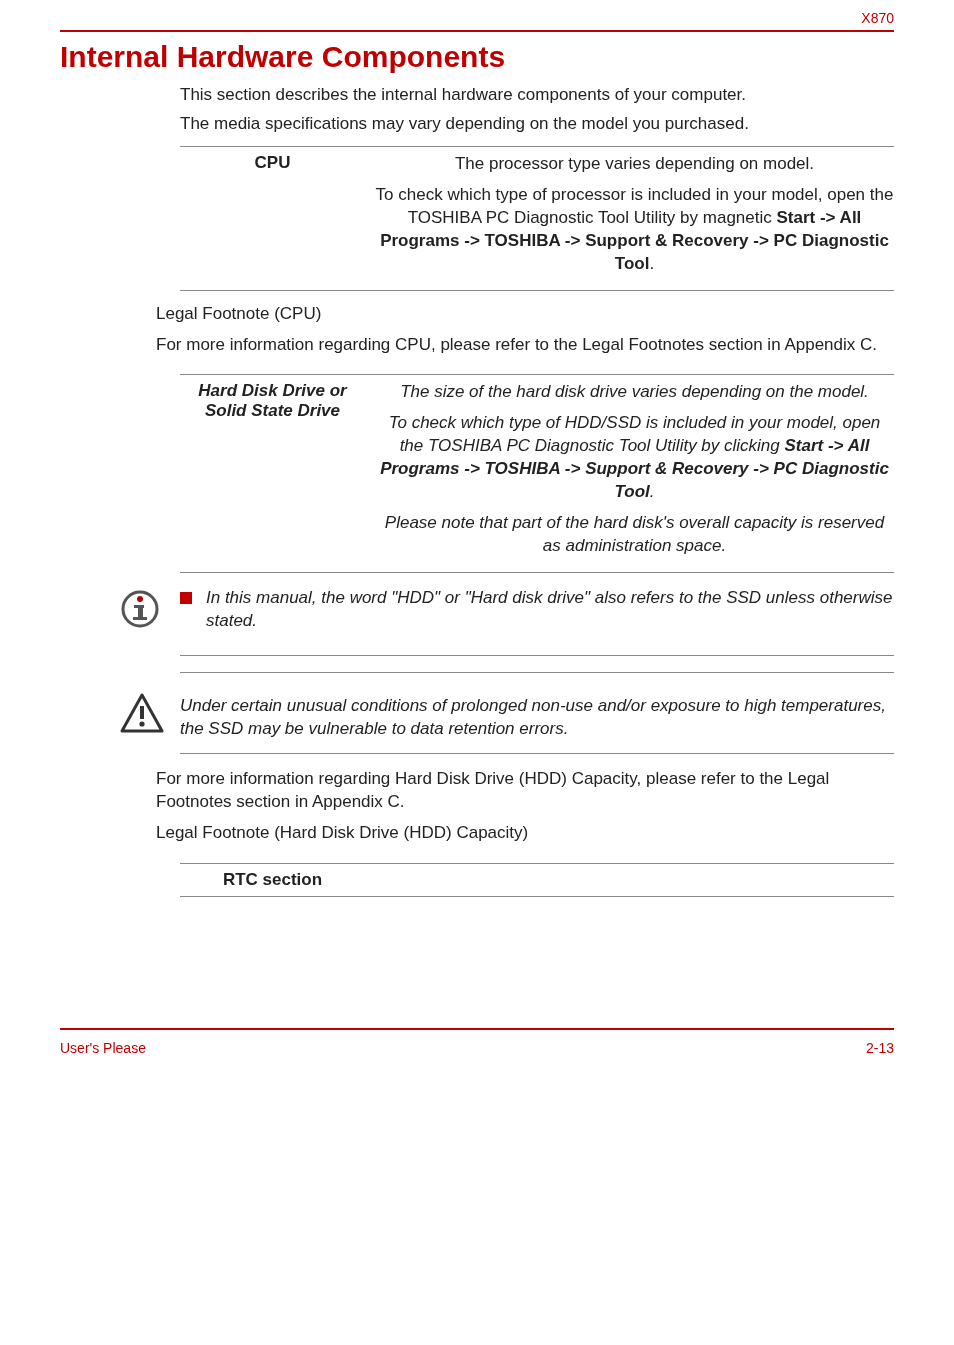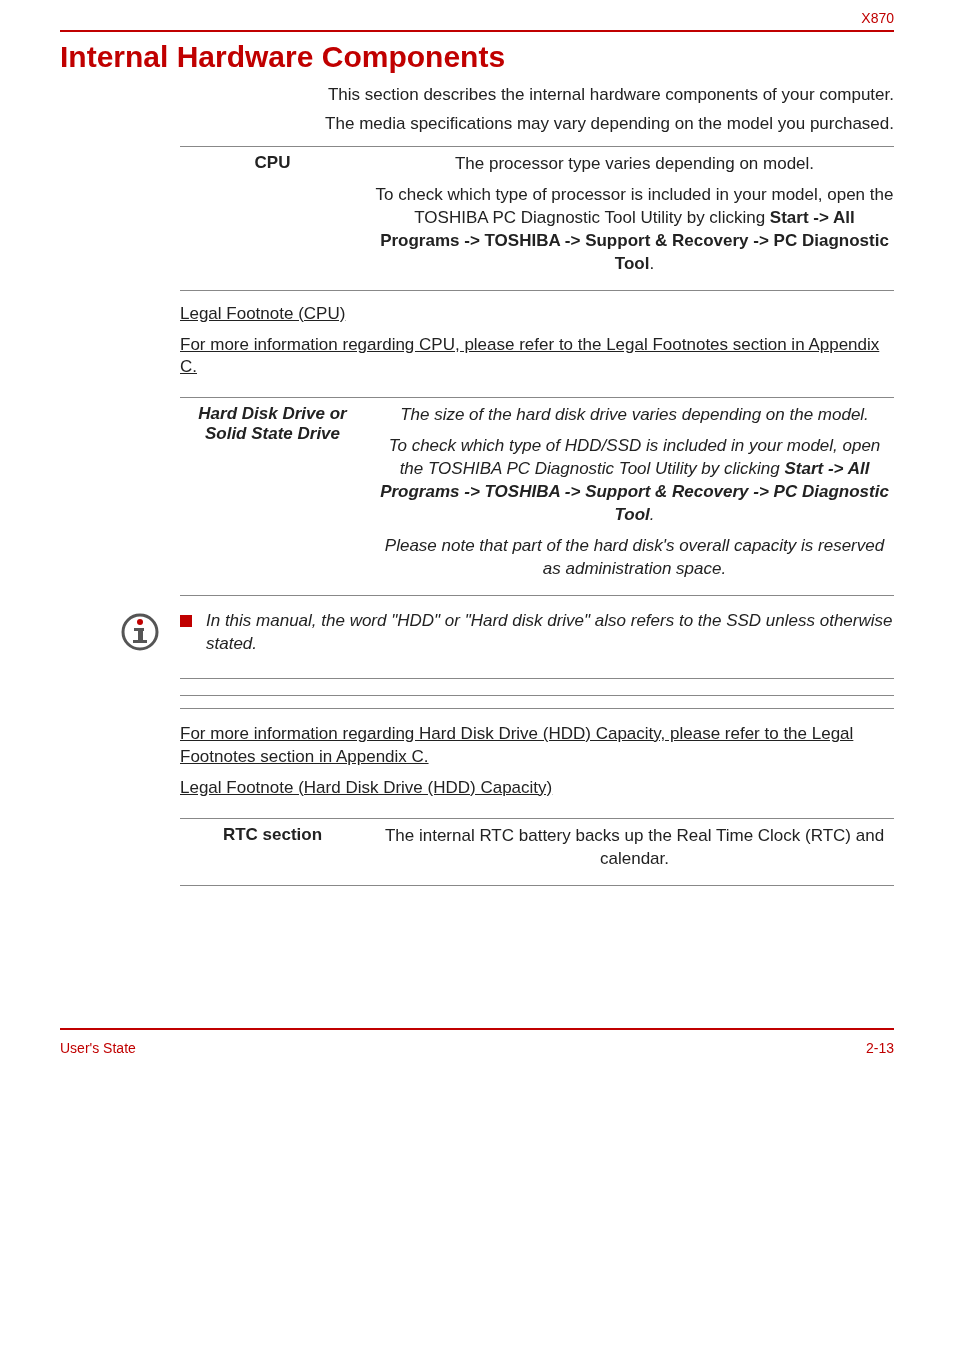--- a/index.html
+++ b/index.html
@@ -3,28 +3,28 @@
 <meta charset="utf-8">
 <style>
   * { box-sizing: border-box; margin: 0; padding: 0; }
   html, body { width: 954px; height: 1345px; background: #fff; font-family: Arial, Helvetica, sans-serif; color: #222; }
   .page { position: relative; width: 954px; height: 1074px; padding: 0; }
   .header-label { position: absolute; top: 10px; right: 60px; color: #c00000; font-size: 14px; }
   .top-rule { position: absolute; top: 30px; left: 60px; right: 60px; height: 2px; background: #c00000; }
   .content { position: absolute; top: 40px; left: 60px; right: 60px; }
   .h1 { color: #c00000; font-size: 30px; font-weight: 700; margin-bottom: 10px; font-family: Arial, sans-serif; }
   .intro { margin-left: 120px; font-size: 17px; line-height: 1.35; }
-  .intro p { margin-bottom: 6px; text-align: right; }
+  .intro p { margin-bottom: 6px; }
   .spec-table { margin-left: 120px; margin-top: 10px; }
   .spec-hr { height: 1px; background: #888; margin: 6px 0; }
   .spec-row { display: flex; text-align: center; }
   .spec-left { width: 195px; font-weight: 700; font-size: 17px; padding-right: 10px; }
   .spec-right { flex: 1; font-size: 17px; line-height: 1.35; }
   .spec-right p { margin-bottom: 8px; }
-  .legal-block { margin-left: 120px; margin-top: 12px; font-size: 17px; line-height: 1.35; text-decoration: underline; }
+  .legal-block { margin-left: 96px; margin-top: 12px; font-size: 17px; line-height: 1.35; }
   .legal-block p { margin-bottom: 8px; }
   .note-block { margin-left: 60px; margin-top: 14px; display: flex; align-items: flex-start; }
   .note-icon { width: 60px; display: flex; justify-content: flex-start; align-items: flex-start; padding-top: 2px; }
   .note-body { flex: 1; font-style: italic; font-size: 17px; line-height: 1.35; }
   .bullet-item { display: flex; margin-bottom: 10px; }
   .bullet-sq { width: 12px; height: 12px; background: #c00000; margin-top: 5px; margin-right: 14px; flex: none; }
   .bullet-text { flex: 1; }
   .caution-block { margin-left: 60px; margin-top: 18px; display: flex; align-items: flex-start; }
   .caution-body { flex: 1; font-style: italic; font-size: 17px; line-height: 1.35; padding-top: 4px; }
   .note-sep, .caution-sep-top, .caution-sep-bot { border-top: 1px solid #888; margin-left: 120px; margin-top: 12px; }
@@ -50,21 +50,21 @@
       <p>The media specifications may vary depending on the model you purchased.</p>
     </div>
 
     <div class="spec-table">
       <div class="spec-hr"></div>
       <div class="spec-row">
         <div class="spec-left">CPU</div>
         <div class="spec-right">
           <p>The processor type varies depending on model.</p>
           <p>
-            <span>To check which type of processor is included in your model, open the TOSHIBA PC Diagnostic Tool Utility by clicking </span><span class="bold">Start -&gt; All Programs -&gt; TOSHIBA -&gt; Support &amp; Recovery -&gt; PC Diagnostic Tool</span><span>.</span>
+            <span>To check which type of processor is included in your model, open the TOSHIBA PC Diagnostic Tool Utility by magnetic </span><span class="bold">Start -&gt; All Programs -&gt; TOSHIBA -&gt; Support &amp; Recovery -&gt; PC Diagnostic Tool</span><span>.</span>
           </p>
         </div>
       </div>
       <div class="spec-hr"></div>
     </div>
 
     <div class="legal-block">
       <p>Legal Footnote (CPU)</p>
       <p>For more information regarding CPU, please refer to the Legal Footnotes section in Appendix C.</p>
     </div>
@@ -98,36 +98,43 @@
         <div class="bullet-item">
           <div class="bullet-sq"></div>
           <div class="bullet-text">In this manual, the word "HDD" or "Hard disk drive" also refers to the SSD unless otherwise stated.</div>
         </div>
       </div>
     </div>
 
     <div class="note-sep"></div>
 
     <div class="caution-sep-top" style="margin-top:16px;"></div>
+    <div class="caution-block">
+      <div class="note-icon">
+        <svg class="caution-svg" viewBox="0 0 44 40">
+          <polygon points="22,2 42,38 2,38" fill="none" stroke="#333" stroke-width="3" stroke-linejoin="round"></polygon>
+          <rect x="20" y="13" width="4" height="13" fill="#333"></rect>
+          <circle cx="22" cy="31" r="2.6" fill="#333"></circle>
+        </svg>
+      </div>
+      <div class="caution-body">Under certain unusual conditions of prolonged non-use and/or exposure to high temperatures, the SSD may be vulnerable to data retention errors.</div>
+    </div>
     <div class="caution-sep-bot"></div>
 
     <div class="legal-block" style="margin-top:14px;">
       <p>For more information regarding Hard Disk Drive (HDD) Capacity, please refer to the Legal Footnotes section in Appendix C.</p>
       <p>Legal Footnote (Hard Disk Drive (HDD) Capacity)</p>
     </div>
 
     <div class="spec-table" style="margin-top:18px;">
       <div class="spec-hr"></div>
       <div class="spec-row">
         <div class="spec-left">RTC section</div>
-        <div class="spec-right">
-          <p>The internal RTC battery backs up the Real Time Clock (RTC) and calendar.</p>
-        </div>
       </div>
       <div class="spec-hr"></div>
     </div>
 
   </div>
 
   <div class="footer-rule"></div>
-  <div class="footer-left">User's State</div>
+  <div class="footer-left">User's Please</div>
   <div class="footer-right">2-13</div>
 </div>
 
 </body></html>

